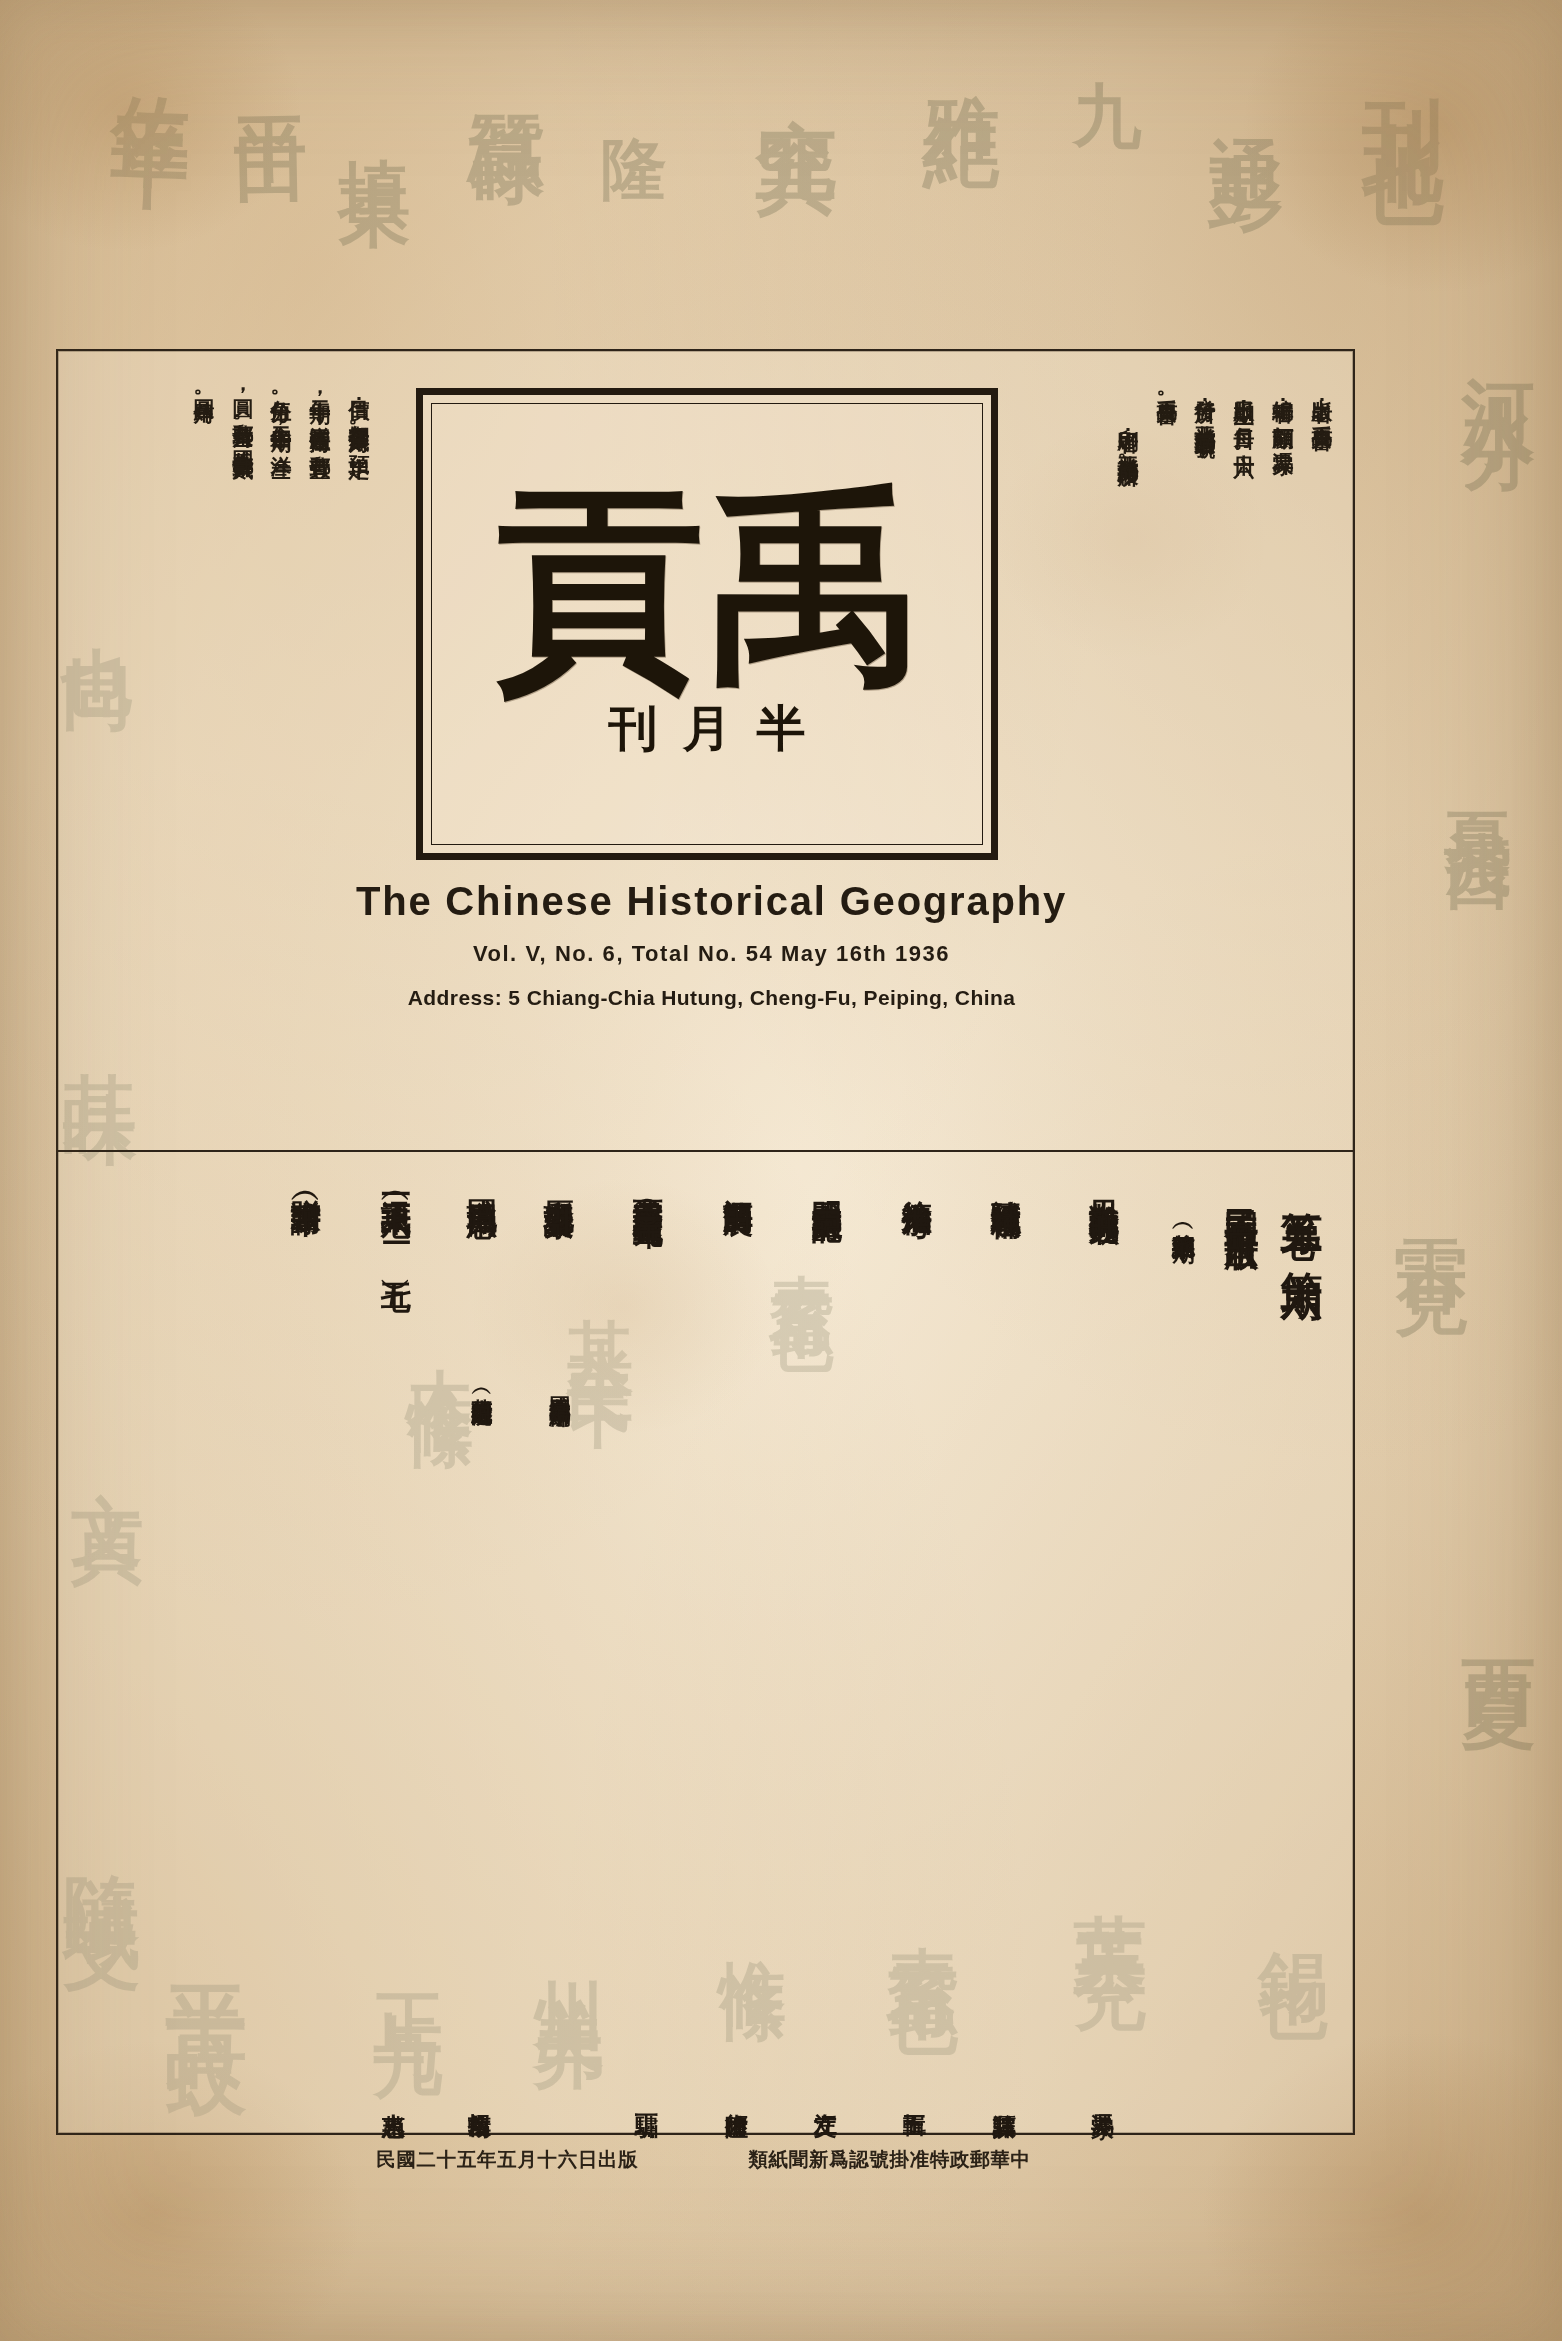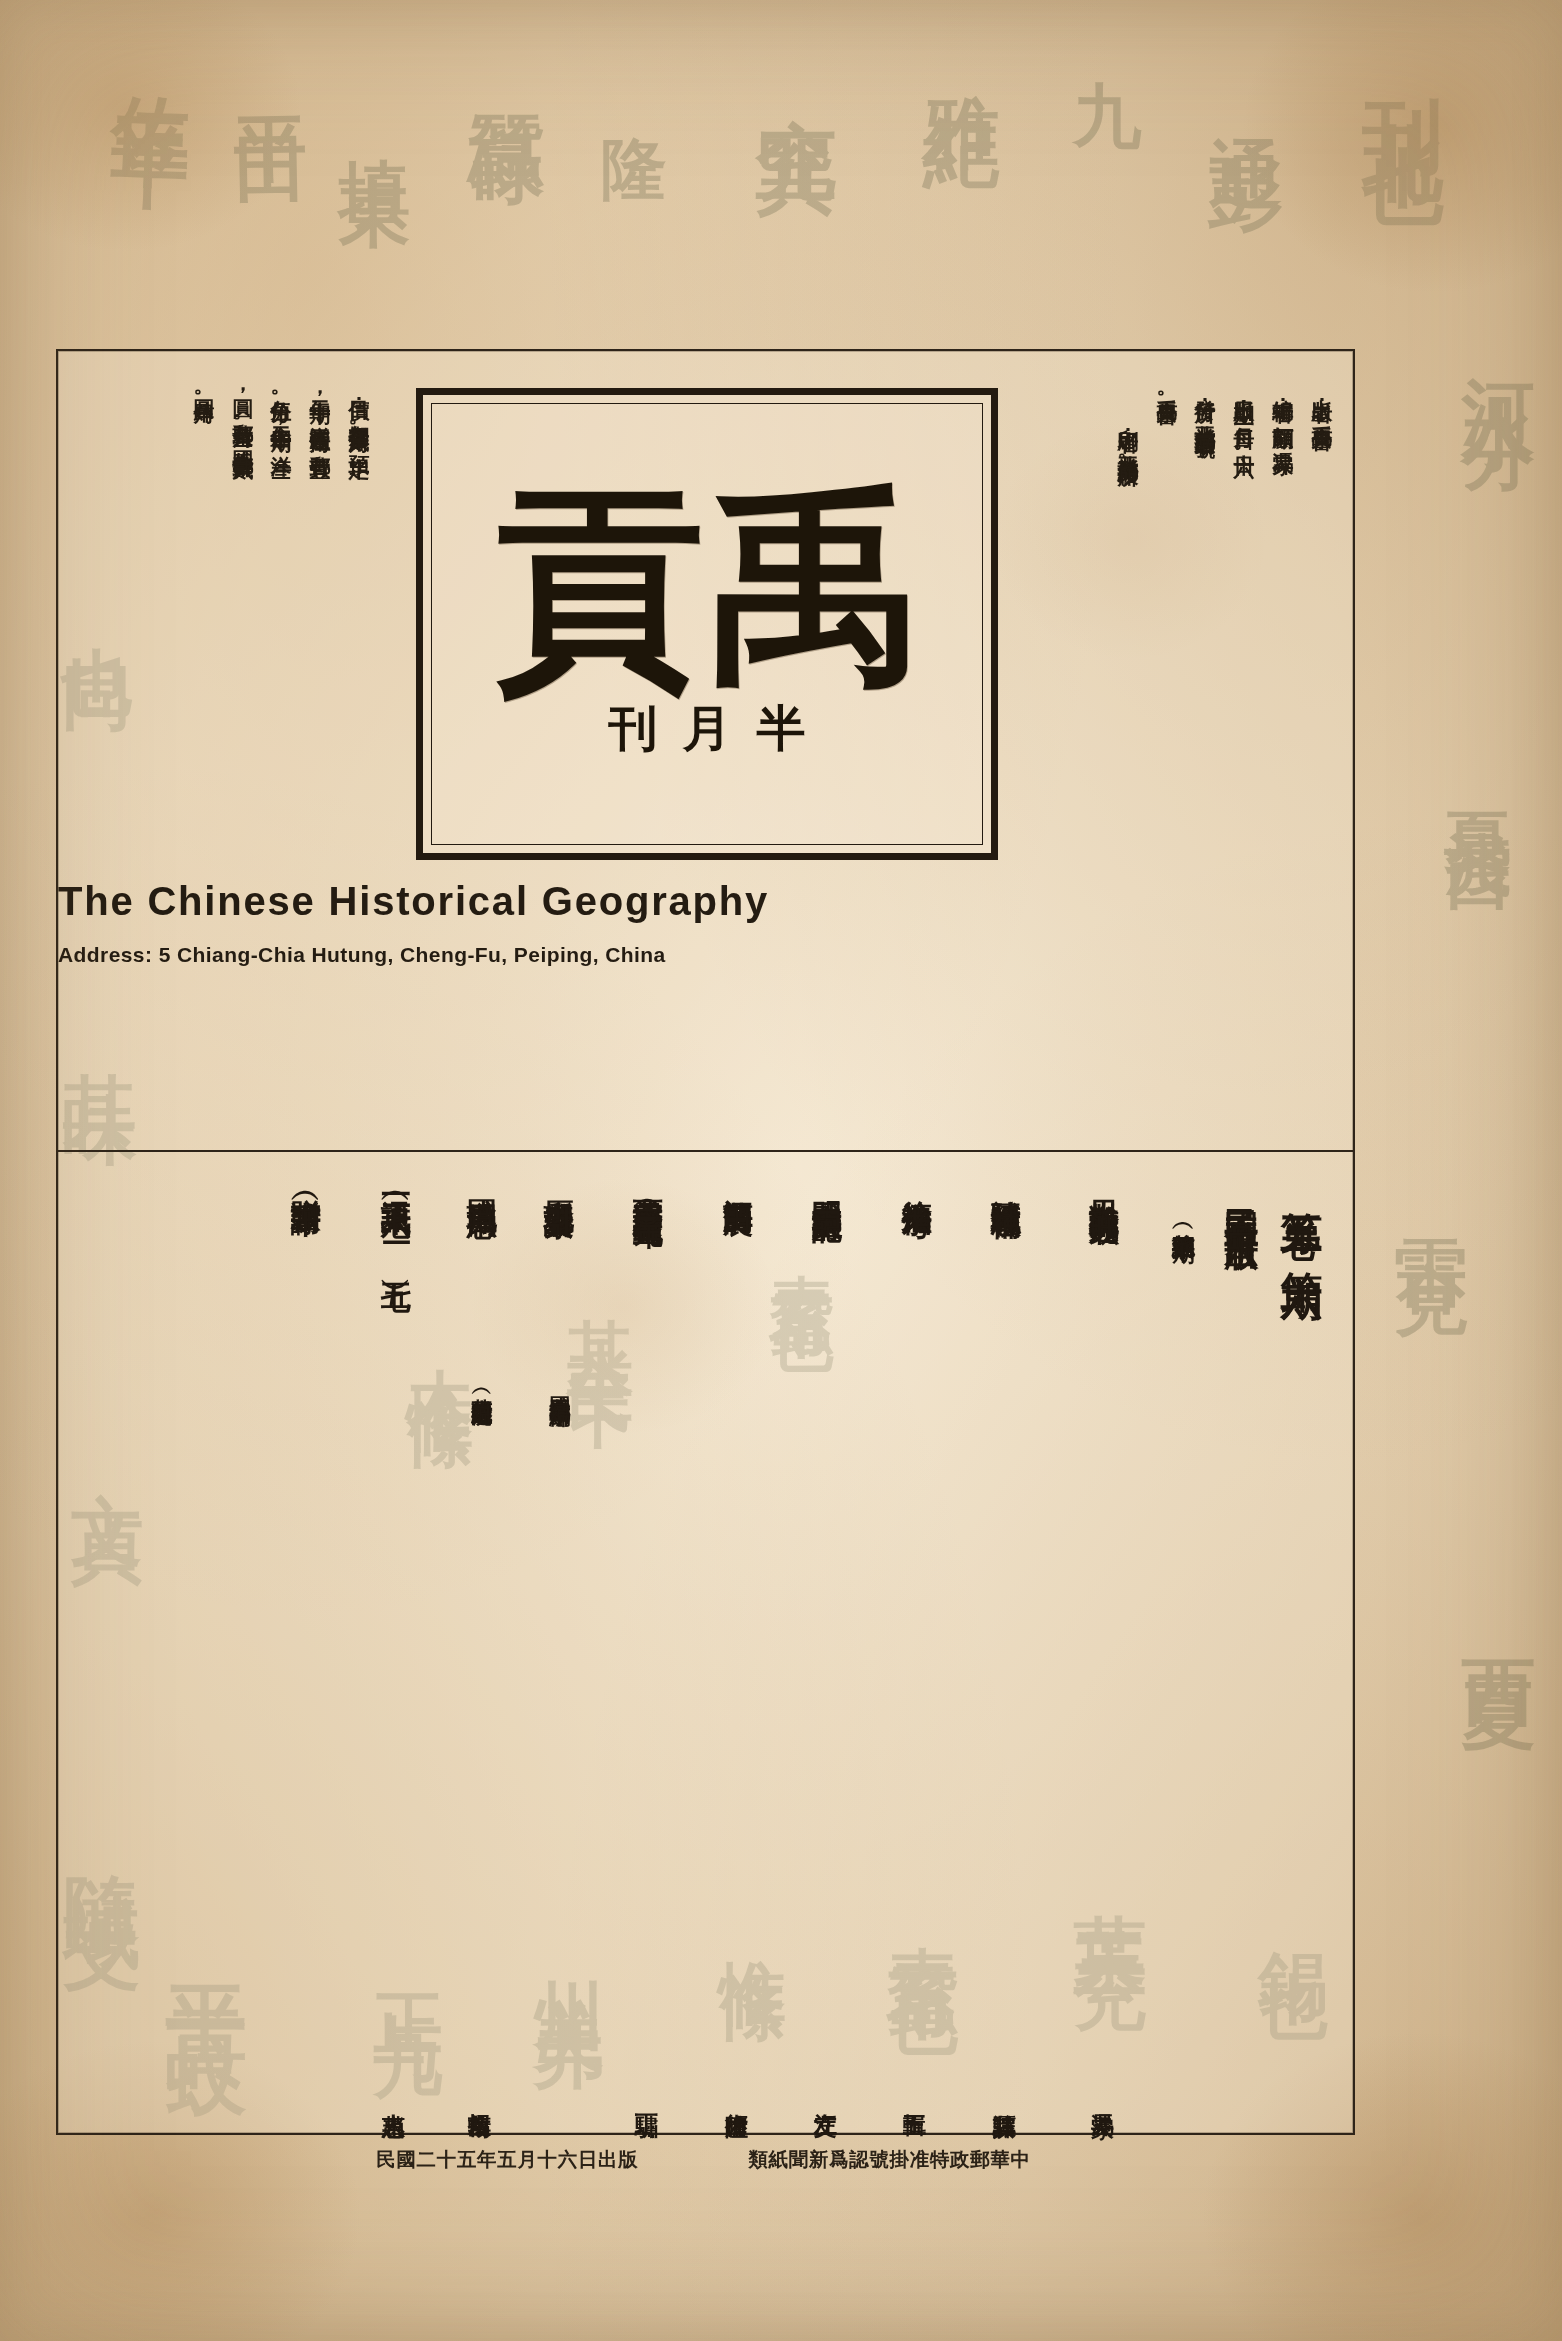--- a/index.html
+++ b/index.html
@@ -141,22 +141,23 @@
   #seal-sub span {
     font-family: "DejaVu Serif", serif;
     font-weight: 700;
     font-size: 49px;
     color: #1d1509;
   }
 
   
   #eng {
     position: absolute;
-    left: 0; right: 0;
+    left: 12px; right: 0;
     top: 528px;
+    text-align: center;
     color: #241c12;
   }
   #eng-title {
     font-family: "Liberation Sans", sans-serif;
     font-size: 40px;
     font-weight: 700;
     letter-spacing: 0.045em;
     white-space: nowrap;
   }
   #eng-sub {
@@ -335,20 +336,21 @@
           <div id="seal-sub">
             <span>半</span>
             <span>月</span>
             <span>刊</span>
           </div>
         </div>
       </div>
 
       <div id="eng">
         <div id="eng-title">The Chinese Historical Geography</div>
+        <div id="eng-vol">Vol. V,  No. 6,  Total No. 54    May 16th    1936</div>
         <div id="eng-addr">Address: 5 Chiang-Chia Hutung, Cheng-Fu, Peiping, China</div>
       </div>
     </div>
 
     <div id="contents">
 
       <div class="issue-col" id="issue-vol">第五卷　第六期</div>
       <div class="issue-col" id="issue-date">民國二十五年五月十六日出版</div>
       <div class="issue-col" id="issue-total">（總數第五十四期）</div>
 

